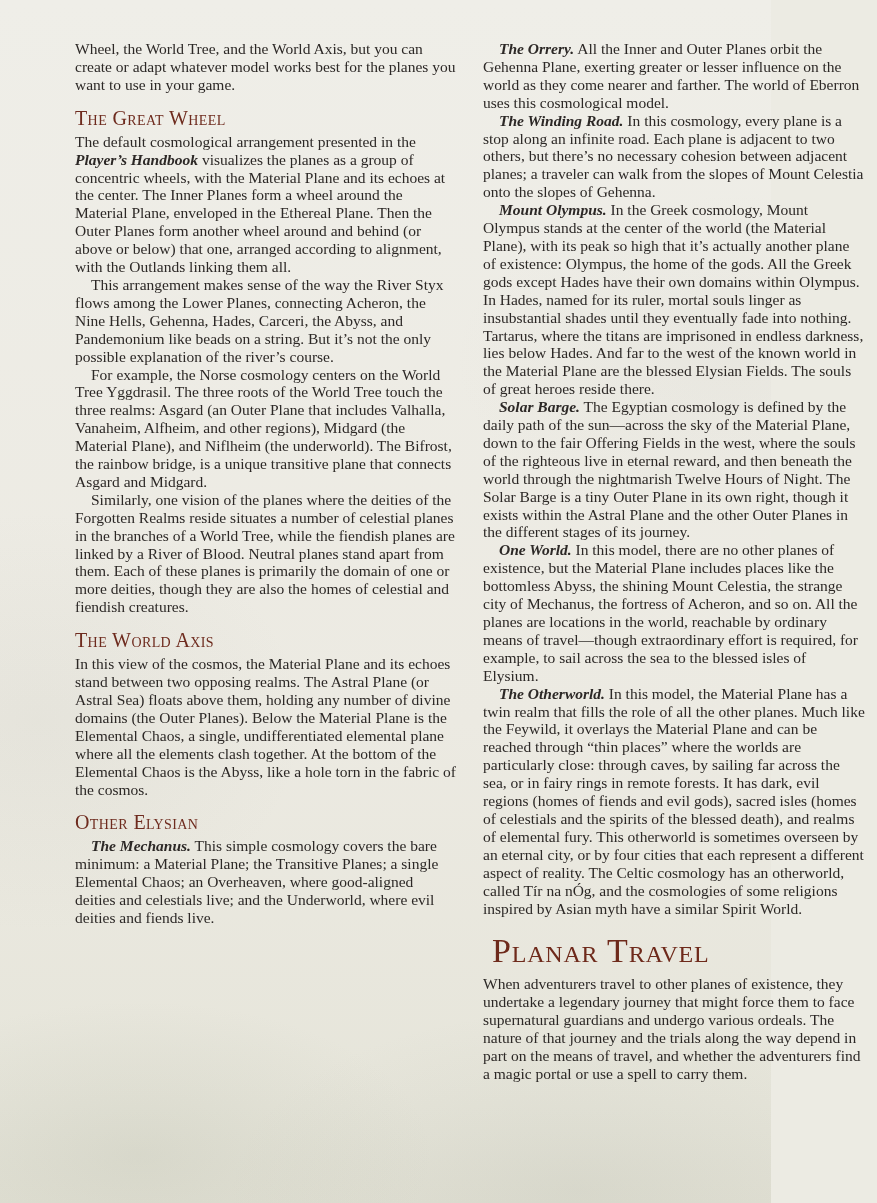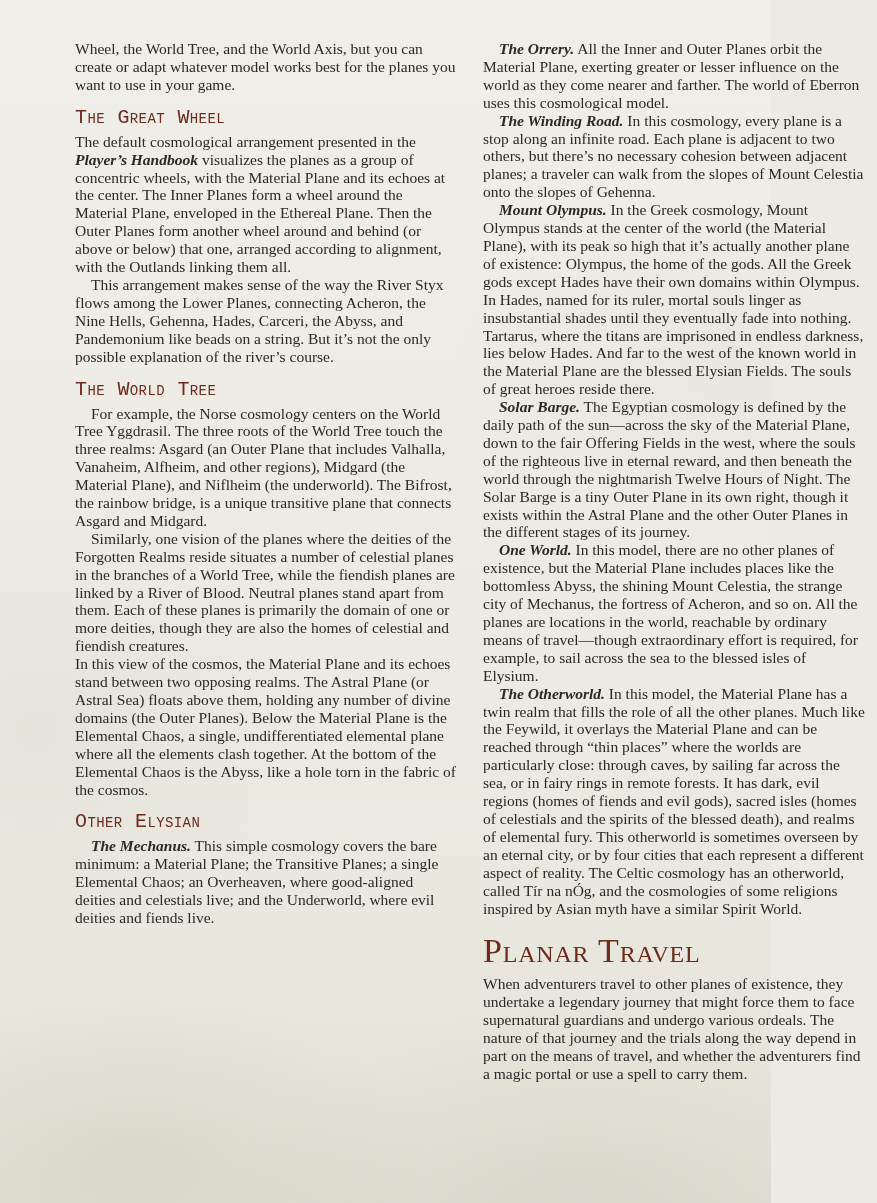--- a/index.html
+++ b/index.html
@@ -34,24 +34,23 @@
   }
   .para.indent{text-indent:16px;}
   .subhead{
     margin:13px 0 4px 0;
     font-weight:normal;
     font-variant:small-caps;
     font-size:20px;
     line-height:22px;
     letter-spacing:0.4px;
     color:#6e2b1e;
-    font-family:Liberation Mono, monospace;
   }
   .bighead{
-    margin:16px 0 6px 0;
+    margin:16px 0 6px 9px;
     font-weight:normal;
     font-variant:small-caps;
     font-size:34px;
     line-height:36px;
     letter-spacing:0.8px;
     color:#6e2a1b;
   }
   .runin{font-weight:bold;font-style:italic;text-align:center;}
   .ital{font-style:italic;font-weight:bold;}
 </style>
@@ -60,32 +59,32 @@
 
 <div class="page">
 
   <div class="col">
     <p class="para">Wheel, the World Tree, and the World Axis, but you can create or adapt whatever model works best for the planes you want to use in your game.</p>
 
     <h3 class="subhead">The Great Wheel</h3>
     <p class="para"><span>The default cosmological arrangement presented in the </span><span class="ital">Player’s Handbook</span><span> visualizes the planes as a group of concentric wheels, with the Material Plane and its echoes at the center. The Inner Planes form a wheel around the Material Plane, enveloped in the Ethereal Plane. Then the Outer Planes form another wheel around and behind (or above or below) that one, arranged according to alignment, with the Outlands linking them all.</span></p>
     <p class="para indent">This arrangement makes sense of the way the River Styx flows among the Lower Planes, connecting Acheron, the Nine Hells, Gehenna, Hades, Carceri, the Abyss, and Pandemonium like beads on a string. But it’s not the only possible explanation of the river’s course.</p>
 
-    <h3 class="subhead">The World Tree</h3>
     <p class="para indent">For example, the Norse cosmology centers on the World Tree Yggdrasil. The three roots of the World Tree touch the three realms: Asgard (an Outer Plane that includes Valhalla, Vanaheim, Alfheim, and other regions), Midgard (the Material Plane), and Niflheim (the underworld). The Bifrost, the rainbow bridge, is a unique transitive plane that connects Asgard and Midgard.</p>
     <p class="para indent">Similarly, one vision of the planes where the deities of the Forgotten Realms reside situates a number of celestial planes in the branches of a World Tree, while the fiendish planes are linked by a River of Blood. Neutral planes stand apart from them. Each of these planes is primarily the domain of one or more deities, though they are also the homes of celestial and fiendish creatures.</p>
 
+    <h3 class="subhead">The World Axis</h3>
     <p class="para">In this view of the cosmos, the Material Plane and its echoes stand between two opposing realms. The Astral Plane (or Astral Sea) floats above them, holding any number of divine domains (the Outer Planes). Below the Material Plane is the Elemental Chaos, a single, undifferentiated elemental plane where all the elements clash together. At the bottom of the Elemental Chaos is the Abyss, like a hole torn in the fabric of the cosmos.</p>
 
     <h3 class="subhead">Other Elysian</h3>
     <p class="para indent"><span class="runin">The Mechanus.</span><span> This simple cosmology covers the bare minimum: a Material Plane; the Transitive Planes; a single Elemental Chaos; an Overheaven, where good-aligned deities and celestials live; and the Underworld, where evil deities and fiends live.</span></p>
   </div>
 
   <div class="col">
-    <p class="para indent"><span class="runin">The Orrery.</span><span> All the Inner and Outer Planes orbit the Material Plane, exerting greater or lesser influence on the world as they come nearer and farther. The world of Eberron uses this cosmological model.</span></p>
+    <p class="para indent"><span class="runin">The Orrery.</span><span> All the Inner and Outer Planes orbit the Gehenna Plane, exerting greater or lesser influence on the world as they come nearer and farther. The world of Eberron uses this cosmological model.</span></p>
     <p class="para indent"><span class="runin">The Winding Road.</span><span> In this cosmology, every plane is a stop along an infinite road. Each plane is adjacent to two others, but there’s no necessary cohesion between adjacent planes; a traveler can walk from the slopes of Mount Celestia onto the slopes of Gehenna.</span></p>
     <p class="para indent"><span class="runin">Mount Olympus.</span><span> In the Greek cosmology, Mount Olympus stands at the center of the world (the Material Plane), with its peak so high that it’s actually another plane of existence: Olympus, the home of the gods. All the Greek gods except Hades have their own domains within Olympus. In Hades, named for its ruler, mortal souls linger as insubstantial shades until they eventually fade into nothing. Tartarus, where the titans are imprisoned in endless darkness, lies below Hades. And far to the west of the known world in the Material Plane are the blessed Elysian Fields. The souls of great heroes reside there.</span></p>
     <p class="para indent"><span class="runin">Solar Barge.</span><span> The Egyptian cosmology is defined by the daily path of the sun—across the sky of the Material Plane, down to the fair Offering Fields in the west, where the souls of the righteous live in eternal reward, and then beneath the world through the nightmarish Twelve Hours of Night. The Solar Barge is a tiny Outer Plane in its own right, though it exists within the Astral Plane and the other Outer Planes in the different stages of its journey.</span></p>
     <p class="para indent"><span class="runin">One World.</span><span> In this model, there are no other planes of existence, but the Material Plane includes places like the bottomless Abyss, the shining Mount Celestia, the strange city of Mechanus, the fortress of Acheron, and so on. All the planes are locations in the world, reachable by ordinary means of travel—though extraordinary effort is required, for example, to sail across the sea to the blessed isles of Elysium.</span></p>
     <p class="para indent"><span class="runin">The Otherworld.</span><span> In this model, the Material Plane has a twin realm that fills the role of all the other planes. Much like the Feywild, it overlays the Material Plane and can be reached through “thin places” where the worlds are particularly close: through caves, by sailing far across the sea, or in fairy rings in remote forests. It has dark, evil regions (homes of fiends and evil gods), sacred isles (homes of celestials and the spirits of the blessed death), and realms of elemental fury. This otherworld is sometimes overseen by an eternal city, or by four cities that each represent a different aspect of reality. The Celtic cosmology has an otherworld, called Tír na nÓg, and the cosmologies of some religions inspired by Asian myth have a similar Spirit World.</span></p>
 
     <h2 class="bighead">Planar Travel</h2>
     <p class="para">When adventurers travel to other planes of existence, they undertake a legendary journey that might force them to face supernatural guardians and undergo various ordeals. The nature of that journey and the trials along the way depend in part on the means of travel, and whether the adventurers find a magic portal or use a spell to carry them.</p>
   </div>
 

